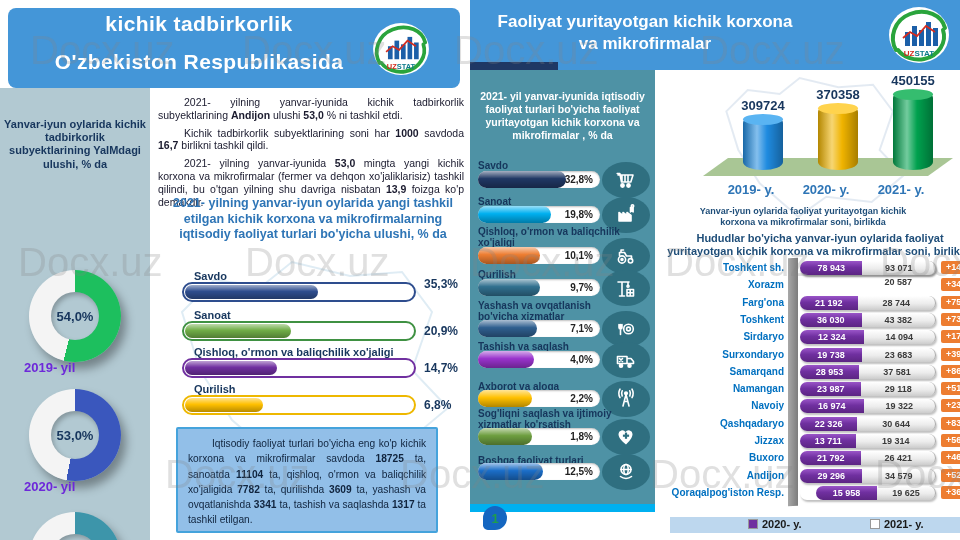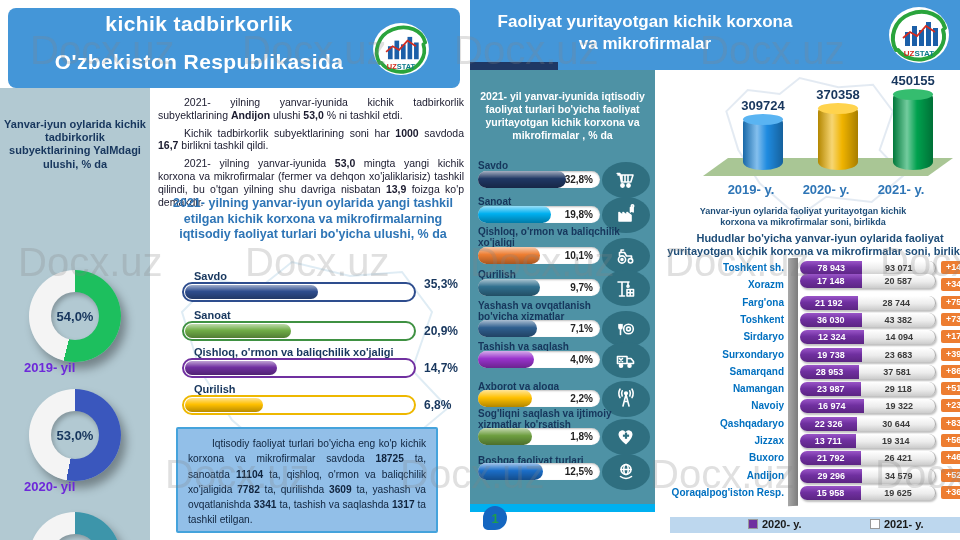--- a/index.html
+++ b/index.html
@@ -324,21 +324,21 @@
         <div class="r-bar" style="top: 191px;">
           <div class="r-p" style="width: 45.9%;">
             <div class="r-num">78 943</div>
           </div>
           <div class="r-w">
             <div class="r-num">93 071</div>
           </div>
         </div>
         <div class="r-badge" style="top: 191px;">+14</div>
         <div class="r-label" style="top: 207.3px;">Xorazm</div>
-        <div class="r-bar" style="top: 204px;">
+        <div class="r-bar" style="top: 191px; align-items: flex-end;">
           <div class="r-p" style="width: 45.4%;">
             <div class="r-num">17 148</div>
           </div>
           <div class="r-w">
             <div class="r-num">20 587</div>
           </div>
         </div>
         <div class="r-badge" style="top: 208.3px;">+34</div>
         <div class="r-label" style="top: 224.6px;">Farg'ona</div>
         <div class="r-bar" style="top: 225.6px;">
@@ -445,21 +445,21 @@
           <div class="r-p" style="width: 45.9%;">
             <div class="r-num">29 296</div>
           </div>
           <div class="r-w">
             <div class="r-num">34 579</div>
           </div>
         </div>
         <div class="r-badge" style="top: 398.6px;">+52</div>
         <div class="r-label" style="top: 414.9px;">Qoraqalpog'iston Resp.</div>
         <div class="r-bar" style="top: 415.9px;">
-          <div class="r-p" style="width: 44.8%;">
+          <div class="r-p" style="width: 44.8%; margin-left: 16px;">
             <div class="r-num">15 958</div>
           </div>
           <div class="r-w">
             <div class="r-num">19 625</div>
           </div>
         </div>
         <div class="r-badge" style="top: 415.9px;">+36</div>
       </div>
     <div class="legend" id="legend">
         <div class="item" style="left: 78px;">

